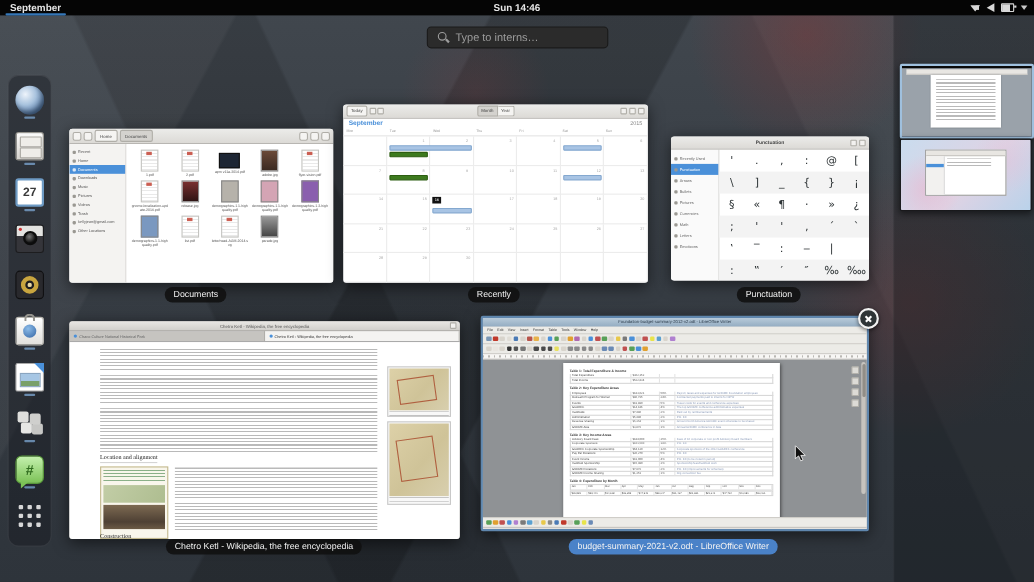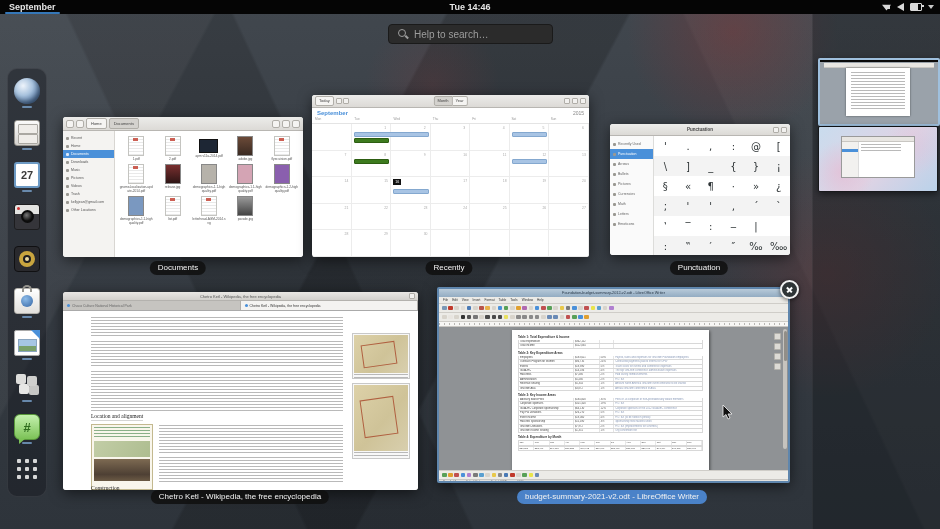--- a/index.html
+++ b/index.html
@@ -180,32 +180,32 @@
   #cursor{position:absolute;left:722px;top:405px;z-index:60;pointer-events:none;}
   .tinybtn{width:6px;height:6px;border:1px solid #b0aea8;background:#f2f1ef;border-radius:1px;box-sizing:border-box;}
 </style>
 </head>
 <body>
 
 <div id="screen">
 
   <div id="topbar">
     <div id="activities">September</div>
-    <div id="clock">Tue 14:46</div>
+    <div id="clock">Sun 14:46</div>
     <div id="status">
       <span class="st-wifi"></span>
       <span class="st-vol"></span>
       <span class="st-bat"></span>
       <span class="st-chev"></span>
     </div>
   </div>
 
   <div id="searchbox">
     <span class="mag"></span>
-    <span>Help to search…</span>
+    <span>Type to interns…</span>
   </div>
 
   <div id="dash">
     <div id="dash-items">
         <div class="dash-item">
           <span class="ic ic-web-browser"></span>
           <span class="run"></span>
         </div>
         <div class="dash-item">
           <span class="ic ic-files"></span>

